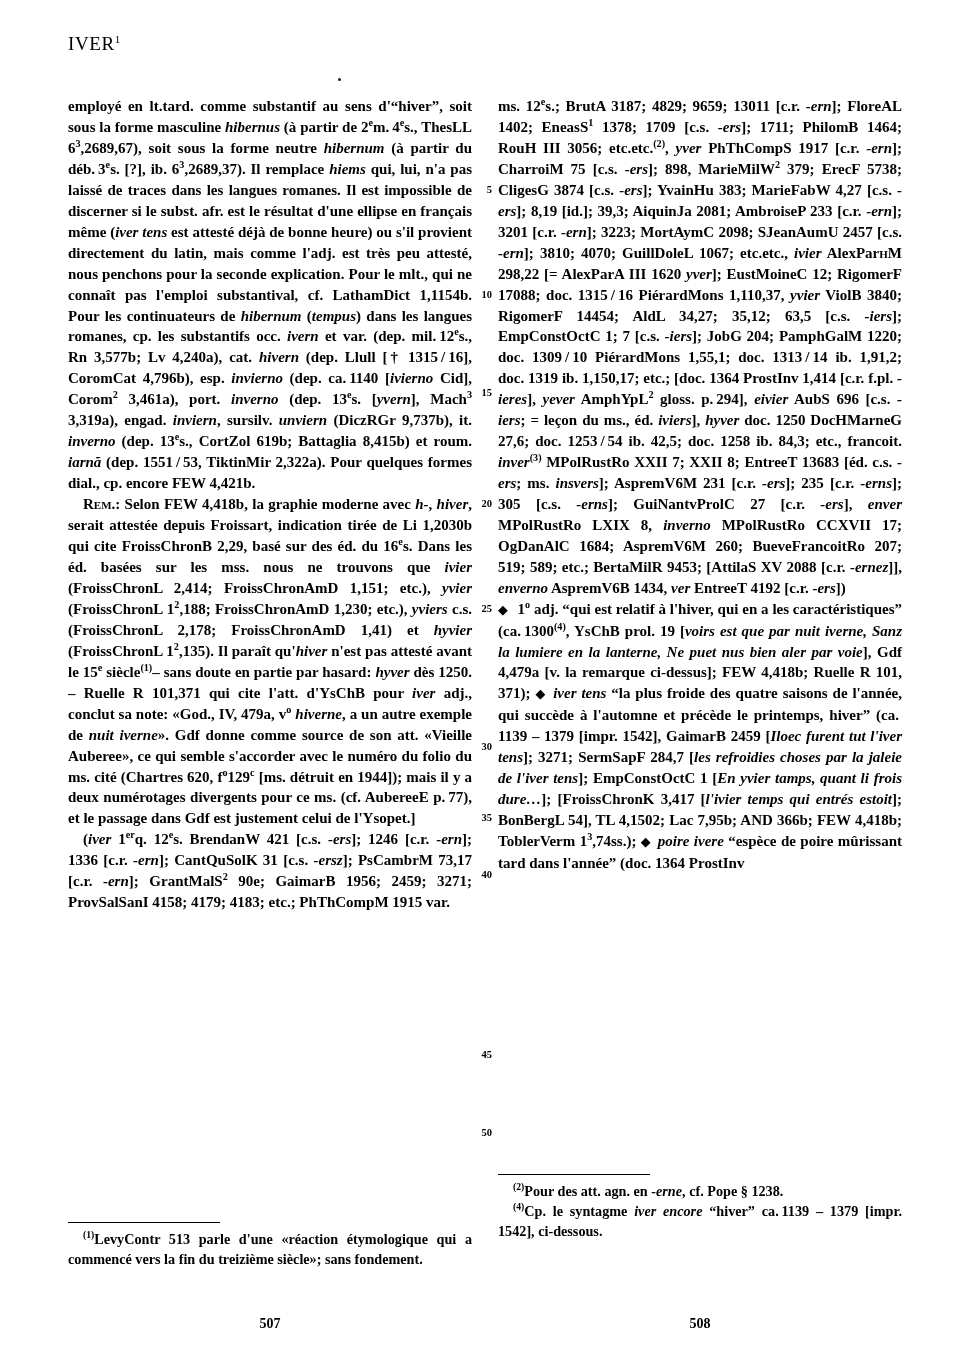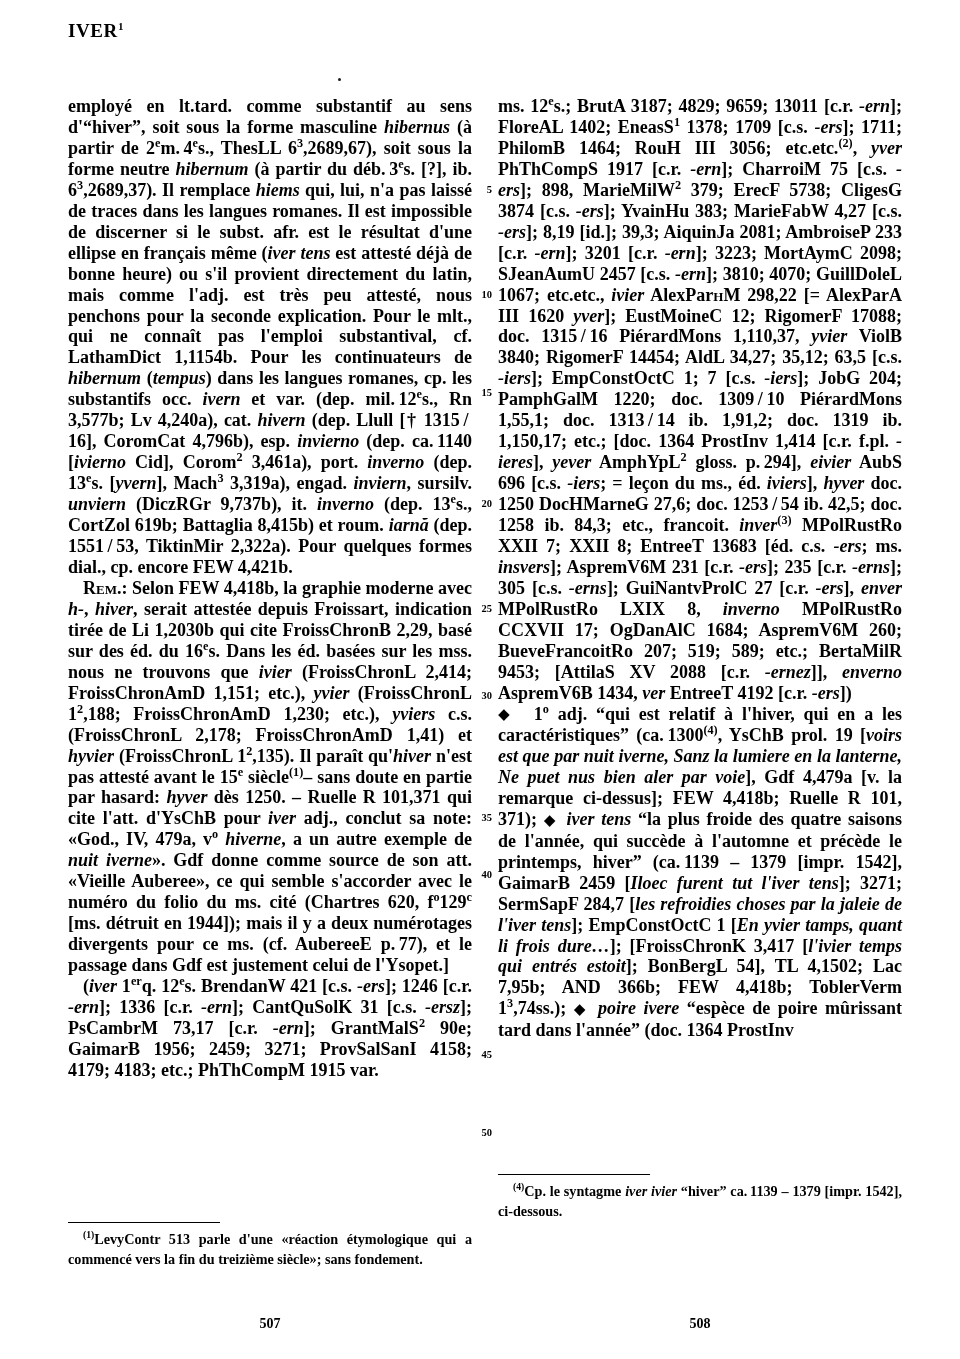--- a/index.html
+++ b/index.html
@@ -20,23 +20,23 @@
     position: absolute;
     inset: 0;
     width: 960px;
     height: 1359px;
   }
 
   
   .headword {
     position: absolute;
     left: 68px;
-    top: 20px;
+    top: 33px;
     font-size: 19px;
-    font-weight: bold;
+    font-weight: normal;
     letter-spacing: 0.6px;
   }
   .headword sup {
     font-size: 11px;
     vertical-align: super;
     line-height: 0;
     letter-spacing: 0;
   }
 
   
@@ -48,21 +48,21 @@
     height: 3px;
     background: #1a1a1a;
     border-radius: 50%;
   }
 
   
   .col {
     position: absolute;
     top: 96px;
     width: 404px;
-    font-size: 18px;
+    font-size: 15px;
     line-height: 20.95px;
     text-align: justify;
     text-justify: inter-word;
     font-weight: 600;
   }
   .col-left  { left: 68px; }
   .col-right { left: 498px; }
 
   .col p {
     margin: 0;
@@ -157,33 +157,34 @@
     <p>ms. 12<sup>e</sup>s.; BrutA 3187; 4829; 9659; 13011 [c.r. <i>-ern</i>]; FloreAL 1402; EneasS<sup>1</sup> 1378; 1709 [c.s. <i>-ers</i>]; 1711; PhilomB 1464; RouH III 3056; etc.etc.<sup>(2)</sup>, <i>yver</i> PhThCompS 1917 [c.r. <i>-ern</i>]; CharroiM 75 [c.s. <i>-ers</i>]; 898, MarieMilW<sup>2</sup> 379; ErecF 5738; CligesG 3874 [c.s. <i>-ers</i>]; YvainHu 383; MarieFabW 4,27 [c.s. <i>-ers</i>]; 8,19 [id.]; 39,3; AiquinJa 2081; AmbroiseP 233 [c.r. <i>-ern</i>]; 3201 [c.r. <i>-ern</i>]; 3223; MortAymC 2098; SJeanAumU 2457 [c.s. <i>-ern</i>]; 3810; 4070; GuillDoleL 1067; etc.etc., <i>ivier</i> AlexPar<span class="sc">h</span>M 298,22 [= AlexParA III 1620 <i>yver</i>]; EustMoineC 12; RigomerF 17088; doc. 1315 / 16 PiérardMons 1,110,37, <i>yvier</i> ViolB 3840; RigomerF 14454; AldL 34,27; 35,12; 63,5 [c.s. <i>-iers</i>]; EmpConstOctC 1; 7 [c.s. <i>-iers</i>]; JobG 204; PamphGalM 1220; doc. 1309 / 10 PiérardMons 1,55,1; doc. 1313 / 14 ib. 1,91,2; doc. 1319 ib. 1,150,17; etc.; [doc. 1364 ProstInv 1,414 [c.r. f.pl. <i>-ieres</i>], <i>yever</i> AmphYpL<sup>2</sup> gloss. p. 294], <i>eivier</i> AubS 696 [c.s. <i>-iers</i>; = leçon du ms., éd. <i>iviers</i>], <i>hyver</i> doc. 1250 DocHMarneG 27,6; doc. 1253 / 54 ib. 42,5; doc. 1258 ib. 84,3; etc., francoit. <i>inver</i><sup>(3)</sup> MPolRustRo XXII 7; XXII 8; EntreeT 13683 [éd. c.s. <i>-ers</i>; ms. <i>insvers</i>]; AspremV6M 231 [c.r. <i>-ers</i>]; 235 [c.r. <i>-erns</i>]; 305 [c.s. <i>-erns</i>]; GuiNantvProlC 27 [c.r. <i>-ers</i>], <i>enver</i> MPolRustRo LXIX 8, <i>inverno</i> MPolRustRo CCXVII 17; OgDanAlC 1684; AspremV6M 260; BueveFrancoitRo 207; 519; 589; etc.; BertaMilR 9453; [AttilaS XV 2088 [c.r. <i>-ernez</i>]], <i>enverno</i> AspremV6B 1434, <i>ver</i> EntreeT 4192 [c.r. <i>-ers</i>])</p>
     <p><span class="dia">◆</span> &nbsp;1<sup>o</sup> adj. “qui est relatif à l'hiver, qui en a les caractéristiques” (ca. 1300<sup>(4)</sup>, YsChB prol. 19 [<i>voirs est que par nuit iverne, Sanz la lumiere en la lanterne, Ne puet nus bien aler par voie</i>], Gdf 4,479a [v. la remarque ci-dessus]; FEW 4,418b; Ruelle R 101, 371); <span class="dia">◆</span> <i>iver tens</i> “la plus froide des quatre saisons de l'année, qui succède à l'automne et précède le printemps, hiver” (ca. 1139 – 1379 [impr. 1542], GaimarB 2459 [<i>Iloec furent tut l'iver tens</i>]; 3271; SermSapF 284,7 [<i>les refroidies choses par la jaleie de l'iver tens</i>]; EmpConstOctC 1 [<i>En yvier tamps, quant li frois dure…</i>]; [FroissChronK 3,417 [<i>l'ivier temps qui entrés estoit</i>]; BonBergL 54], TL 4,1502; Lac 7,95b; AND 366b; FEW 4,418b; ToblerVerm 1<sup>3</sup>,74ss.); <span class="dia">◆</span> <i>poire ivere</i> “espèce de poire mûrissant tard dans l'année” (doc. 1364 ProstInv</p>
   </div>
 
   <div class="linenums">
       <span style="top: 87.8px;">5</span>
       <span style="top: 192.55px; margin-left: 18px;">10</span>
       <span style="top: 291px;">15</span>
       <span style="top: 402.05px;">20</span>
       <span style="top: 506.8px;">25</span>
-      <span style="top: 594px; text-align: center;">30</span>
+      <span style="top: 645px; text-align: center;">30</span>
       <span style="top: 716.3px;">35</span>
       <span style="top: 773px;">40</span>
       <span style="top: 953px;">45</span>
       <span style="top: 1030.55px;">50</span>
     </div>
 
   <div class="fn-rule fn-left-rule"></div>
   <div class="fn fn-left">
     <p class="indent"><sup>(1)</sup>LevyContr 513 parle d'une «réaction étymologique qui a commencé vers la fin du treizième siècle»; sans fondement.</p>
   </div>
 
   <div class="fn-rule fn-right-rule"></div>
   <div class="fn fn-right">
-    <p class="indent"><sup>(4)</sup>Cp. le syntagme <i>iver ivier</i> “hiver” ca. 1139 – 1379 [impr. 1542], ci-dessous.</p>
+    <p class="indent"><sup>(2)</sup>Pour des att. agn. en <i>-erne</i>, cf. Pope § 1238.</p>
+    <p class="indent"><sup>(4)</sup>Cp. le syntagme <i>iver encore</i> “hiver” ca. 1139 – 1379 [impr. 1542], ci-dessous.</p>
   </div>
 
   <div class="folio folio-left">507</div>
   <div class="folio folio-right">508</div>
 
 </div>
 
 </body></html>

